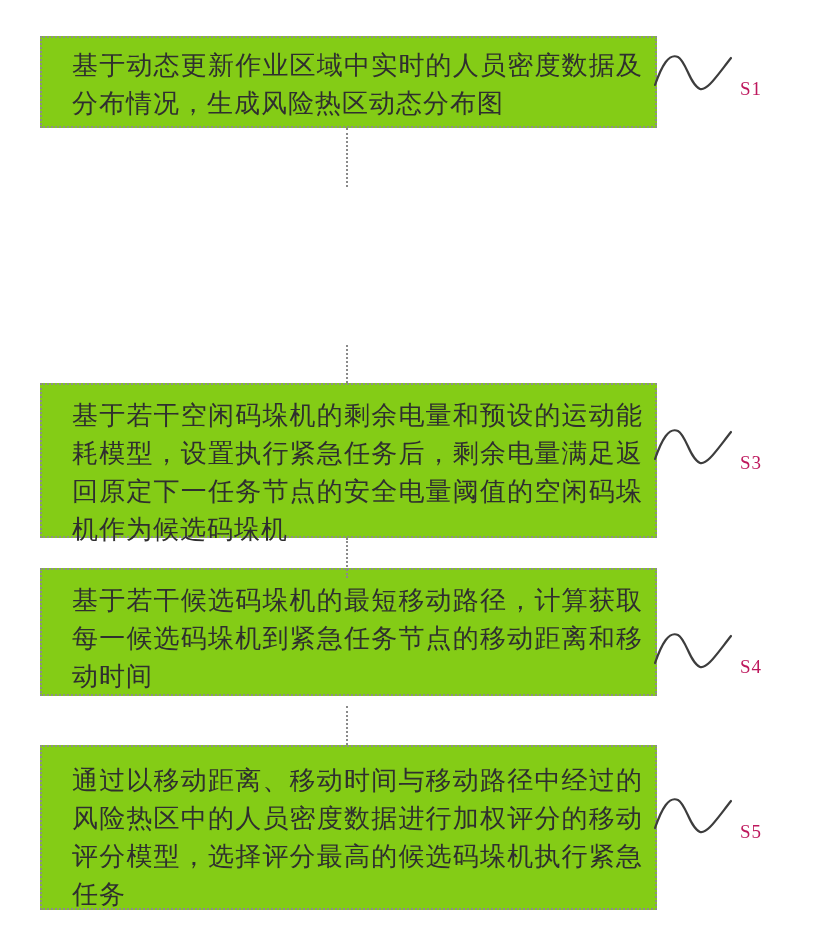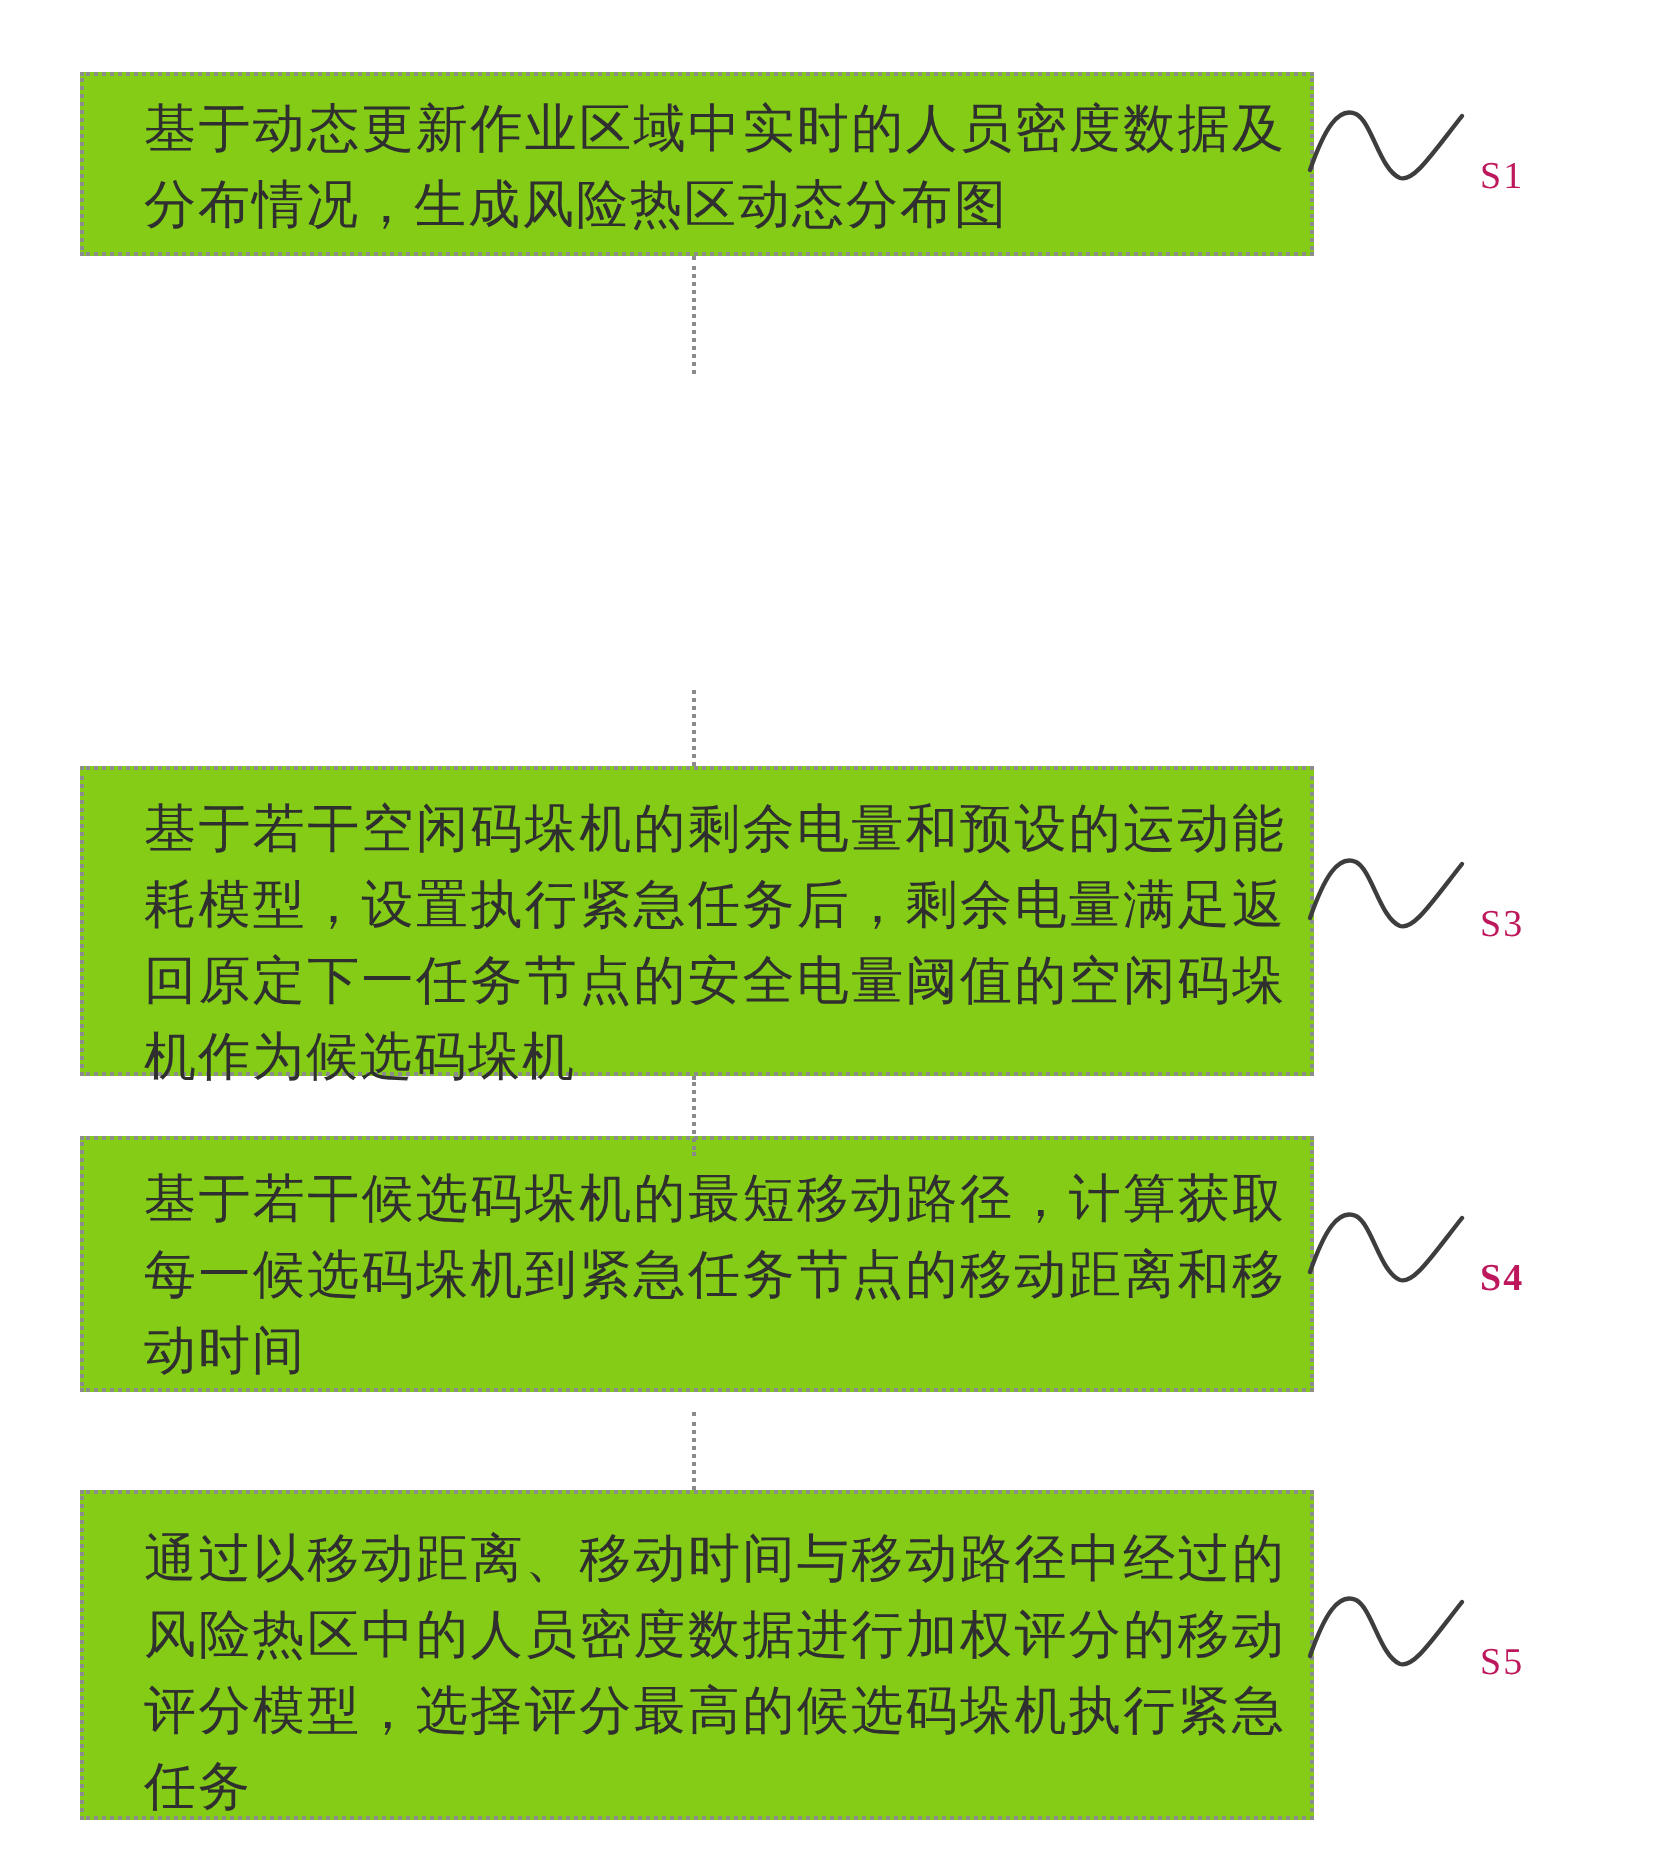--- a/index.html
+++ b/index.html
@@ -47,21 +47,21 @@
   .conn-4 { top: 706px; height: 39px; }
   .step-ref {
     position: absolute;
     left: 652px;
     width: 150px;
     height: 56px;
   }
   .ref-s1 { top: 44px;  }
   .ref-s2 { top: 224px; }
   .ref-s3 { top: 418px; text-decoration: underline; }
-  .ref-s4 { top: 595px; font-weight: bold; }
+  .ref-s4 { top: 622px; }
   .ref-s5 { top: 787px; }
   .step-ref svg {
     position: absolute;
     left: 0;
     top: 0;
   }
   .step-ref .step-label {
     position: absolute;
     left: 88px;
     top: 1px;

